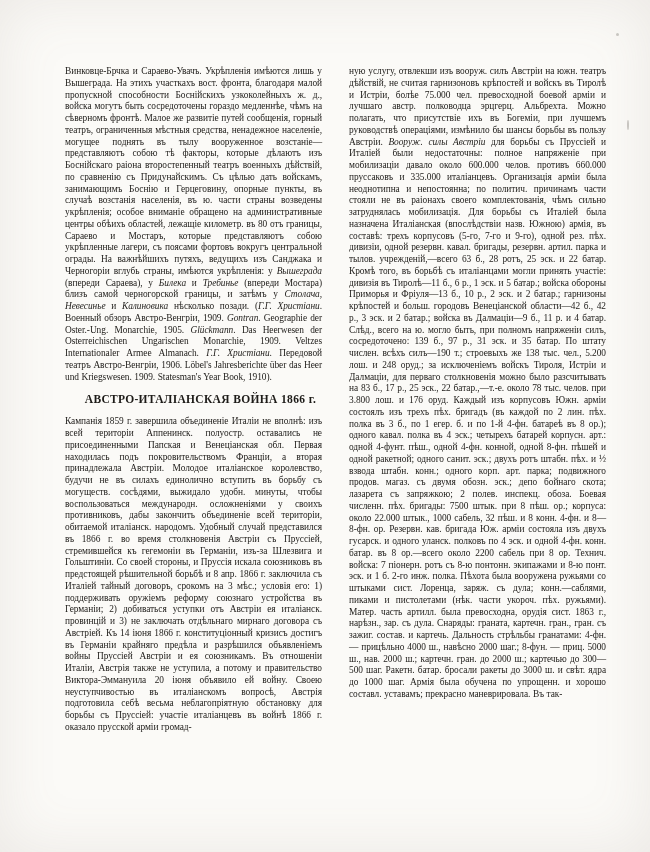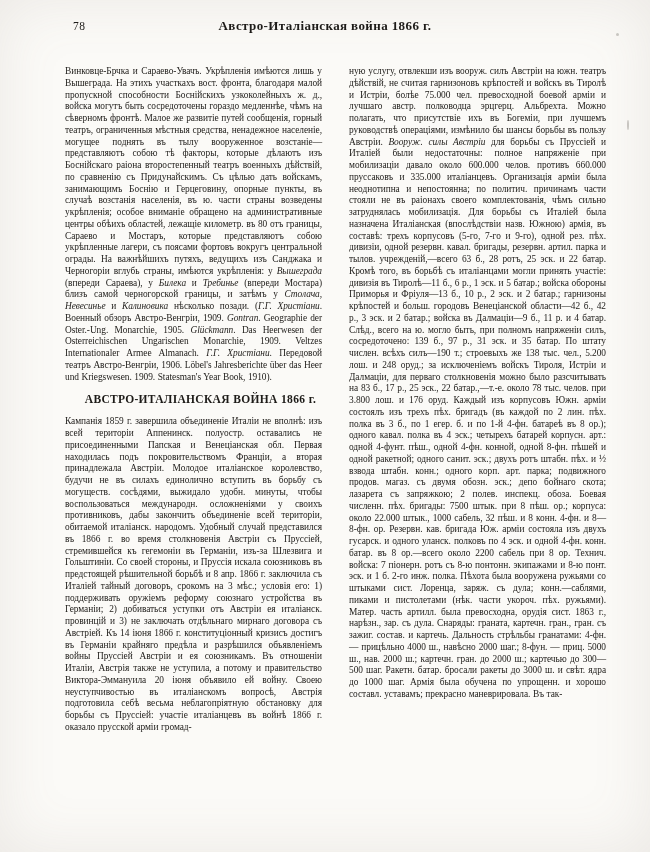--- a/index.html
+++ b/index.html
@@ -73,24 +73,20 @@
     border-radius: 50%;
   }
   .speck.s1 { left: 627px; top: 120px; width: 2px; height: 10px; }
   .speck.s2 { left: 616px; top: 33px;  width: 3px; height: 3px;  }
 </style>
 </head>
 <body>
 
 <div class="page">
 
-  <div class="header-row">
-    <span class="page-number">78</span>
-    <div class="running-header">Австро-Италіанская война 1866 г.</div>
-  </div>
 
   <div class="column left">
     <p class="para"><span>Винковце-Брчка и Сараево-Увачъ. Укрѣпленія имѣются лишь у Вышеграда. На этихъ участкахъ вост. фронта, благодаря малой пропускной способности Боснійскихъ узкоколейныхъ ж. д., войска могутъ быть сосредоточены гораздо медленнѣе, чѣмъ на сѣверномъ фронтѣ. Малое же развитіе путей сообщенія, горный театръ, ограниченныя мѣстныя средства, ненадежное населеніе, могущее поднять въ тылу вооруженное возстаніе—представляютъ собою тѣ факторы, которые дѣлаютъ изъ Боснійскаго раіона второстепенный театръ военныхъ дѣйствій, по сравненію съ Придунайскимъ. Съ цѣлью дать войскамъ, занимающимъ Боснію и Герцеговину, опорные пункты, въ случаѣ возстанія населенія, въ ю. части страны возведены укрѣпленія; особое вниманіе обращено на административные центры обѣихъ областей, лежащіе километр. въ 80 отъ границы, Сараево и Мостаръ, которые представляютъ собою укрѣпленные лагери, съ поясами фортовъ вокругъ центральной ограды. На важнѣйшихъ путяхъ, ведущихъ изъ Санджака и Черногоріи вглубь страны, имѣются укрѣпленія: у </span><span class="it">Вышеграда</span><span> (впереди Сараева), у </span><span class="it">Билека</span><span> и </span><span class="it">Требинье</span><span> (впереди Мостара) близъ самой черногорской границы, и затѣмъ у </span><span class="it">Столача, Невесинье</span><span> и </span><span class="it">Калиновика</span><span> нѣсколько позади. (</span><span class="it">Г.Г. Христіани</span><span>. Военный обзоръ Австро-Венгріи, 1909. </span><span class="it">Gontran</span><span>. Geographie der Oster.-Ung. Monarchie, 1905. </span><span class="it">Glückmann</span><span>. Das Heerwesen der Osterreichischen Ungarischen Monarchie, 1909. Veltzes Internationaler Armee Almanach. </span><span class="it">Г.Г. Христіани</span><span>. Передовой театръ Австро-Венгріи, 1906. Löbel's Jahresberichte über das Heer und Kriegswesen. 1909. Statesman's Year Book, 1910).</span></p>
     <div class="article-heading">АВСТРО-ИТАЛІАНСКАЯ ВОЙНА 1866 г.</div>
     <p class="para"><span>Кампанія 1859 г. завершила объединеніе Италіи не вполнѣ: изъ всей територіи Аппенинск. полуостр. оставались не присоединенными Папская и Венеціанская обл. Первая находилась подъ покровительствомъ Франціи, а вторая принадлежала Австріи. Молодое италіанское королевство, будучи не въ силахъ единолично вступить въ борьбу съ могуществ. сосѣдями, выжидало удобн. минуты, чтобы воспользоваться международн. осложненіями у своихъ противниковъ, дабы закончить объединеніе всей територіи, обитаемой италіанск. народомъ. Удобный случай представился въ 1866 г. во время столкновенія Австріи съ Пруссіей, стремившейся къ гегемоніи въ Германіи, изъ-за Шлезвига и Гольштиніи. Со своей стороны, и Пруссія искала союзниковъ въ предстоящей рѣшительной борьбѣ и 8 апр. 1866 г. заключила съ Италіей тайный договоръ, срокомъ на 3 мѣс.; условія его: 1) поддерживать оружіемъ реформу союзнаго устройства въ Германіи; 2) добиваться уступки отъ Австріи ея италіанск. провинцій и 3) не заключать отдѣльнаго мирнаго договора съ Австріей. Къ 14 іюня 1866 г. конституціонный кризисъ достигъ въ Германіи крайняго предѣла и разрѣшился объявленіемъ войны Пруссіей Австріи и ея союзникамъ. Въ отношеніи Италіи, Австрія также не уступила, а потому и правительство Виктора-Эммануила 20 іюня объявило ей войну. Своею неуступчивостью въ италіанскомъ вопросѣ, Австрія подготовила себѣ весьма неблагопріятную обстановку для борьбы съ Пруссіей: участіе италіанцевъ въ войнѣ 1866 г. оказало прусской арміи громад-</span></p>
   </div>
 
   <div class="column right">
     <p class="para"><span>ную услугу, отвлекши изъ вооруж. силъ Австріи на южн. театръ дѣйствій, не считая гарнизоновъ крѣпостей и войскъ въ Тиролѣ и Истріи, болѣе 75.000 чел. превосходной боевой арміи и лучшаго австр. полководца эрцгерц. Альбрехта. Можно полагать, что присутствіе ихъ въ Богеміи, при лучшемъ руководствѣ операціями, измѣнило бы шансы борьбы въ пользу Австріи. </span><span class="it">Вооруж. силы Австріи</span><span> для борьбы съ Пруссіей и Италіей были недостаточны: полное напряженіе при мобилизаціи давало около 600.000 челов. противъ 660.000 пруссаковъ и 335.000 италіанцевъ. Организація арміи была неоднотипна и непостоянна; по политич. причинамъ части стояли не въ раіонахъ своего комплектованія, чѣмъ сильно затруднялась мобилизація. Для борьбы съ Италіей была назначена Италіанская (впослѣдствіи назв. Южною) армія, въ составѣ: трехъ корпусовъ (5-го, 7-го и 9-го), одной рез. пѣх. дивизіи, одной резервн. кавал. бригады, резервн. артил. парка и тылов. учрежденій,—всего 63 б., 28 ротъ, 25 эск. и 22 батар. Кромѣ того, въ борьбѣ съ италіанцами могли принять участіе: дивизія въ Тиролѣ—11 б., 6 р., 1 эск. и 5 батар.; войска обороны Приморья и Фріуля—13 б., 10 р., 2 эск. и 2 батар.; гарнизоны крѣпостей и больш. городовъ Венеціанской области—42 б., 42 р., 3 эск. и 2 батар.; войска въ Далмаціи—9 б., 11 р. и 4 батар. Слѣд., всего на ю. могло быть, при полномъ напряженіи силъ, сосредоточено: 139 б., 97 р., 31 эск. и 35 батар. По штату числен. всѣхъ силъ—190 т.; строевыхъ же 138 тыс. чел., 5.200 лош. и 248 оруд.; за исключеніемъ войскъ Тироля, Истріи и Далмаціи, для перваго столкновенія можно было разсчитывать на 83 б., 17 р., 25 эск., 22 батар.,—т.-е. около 78 тыс. челов. при 3.800 лош. и 176 оруд. Каждый изъ корпусовъ Южн. арміи состоялъ изъ трехъ пѣх. бригадъ (въ каждой по 2 лин. пѣх. полка въ 3 б., по 1 егер. б. и по 1-й 4-фн. батареѣ въ 8 ор.); одного кавал. полка въ 4 эск.; четырехъ батарей корпусн. арт.: одной 4-фунт. пѣш., одной 4-фн. конной, одной 8-фн. пѣшей и одной ракетной; одного санит. эск.; двухъ ротъ штабн. пѣх. и ½ взвода штабн. конн.; одного корп. арт. парка; подвижного продов. магаз. съ двумя обозн. эск.; депо бойнаго скота; лазарета съ запряжкою; 2 полев. инспекц. обоза. Боевая численн. пѣх. бригады: 7500 штык. при 8 пѣш. ор.; корпуса: около 22.000 штык., 1000 сабель, 32 пѣш. и 8 конн. 4-фн. и 8—8-фн. ор. Резервн. кав. бригада Юж. арміи состояла изъ двухъ гусарск. и одного уланск. полковъ по 4 эск. и одной 4-фн. конн. батар. въ 8 ор.—всего около 2200 сабель при 8 ор. Технич. войска: 7 піонерн. ротъ съ 8-ю понтонн. экипажами и 8-ю понт. эск. и 1 б. 2-го инж. полка. Пѣхота была вооружена ружьями со штыками сист. Лоренца, заряж. съ дула; конн.—саблями, пиками и пистолетами (нѣк. части укороч. пѣх. ружьями). Матер. часть артилл. была превосходна, орудія сист. 1863 г., нарѣзн., зар. съ дула. Снаряды: граната, картечн. гран., гран. съ зажиг. состав. и картечь. Дальность стрѣльбы гранатами: 4-фн. — прицѣльно 4000 ш., навѣсно 2000 шаг.; 8-фун. — приц. 5000 ш., нав. 2000 ш.; картечн. гран. до 2000 ш.; картечью до 300—500 шаг. Ракетн. батар. бросали ракеты до 3000 ш. и свѣт. ядра до 1000 шаг. Армія была обучена по упрощенн. и хорошо составл. уставамъ; прекрасно маневрировала. Въ так-</span></p>
   </div>

